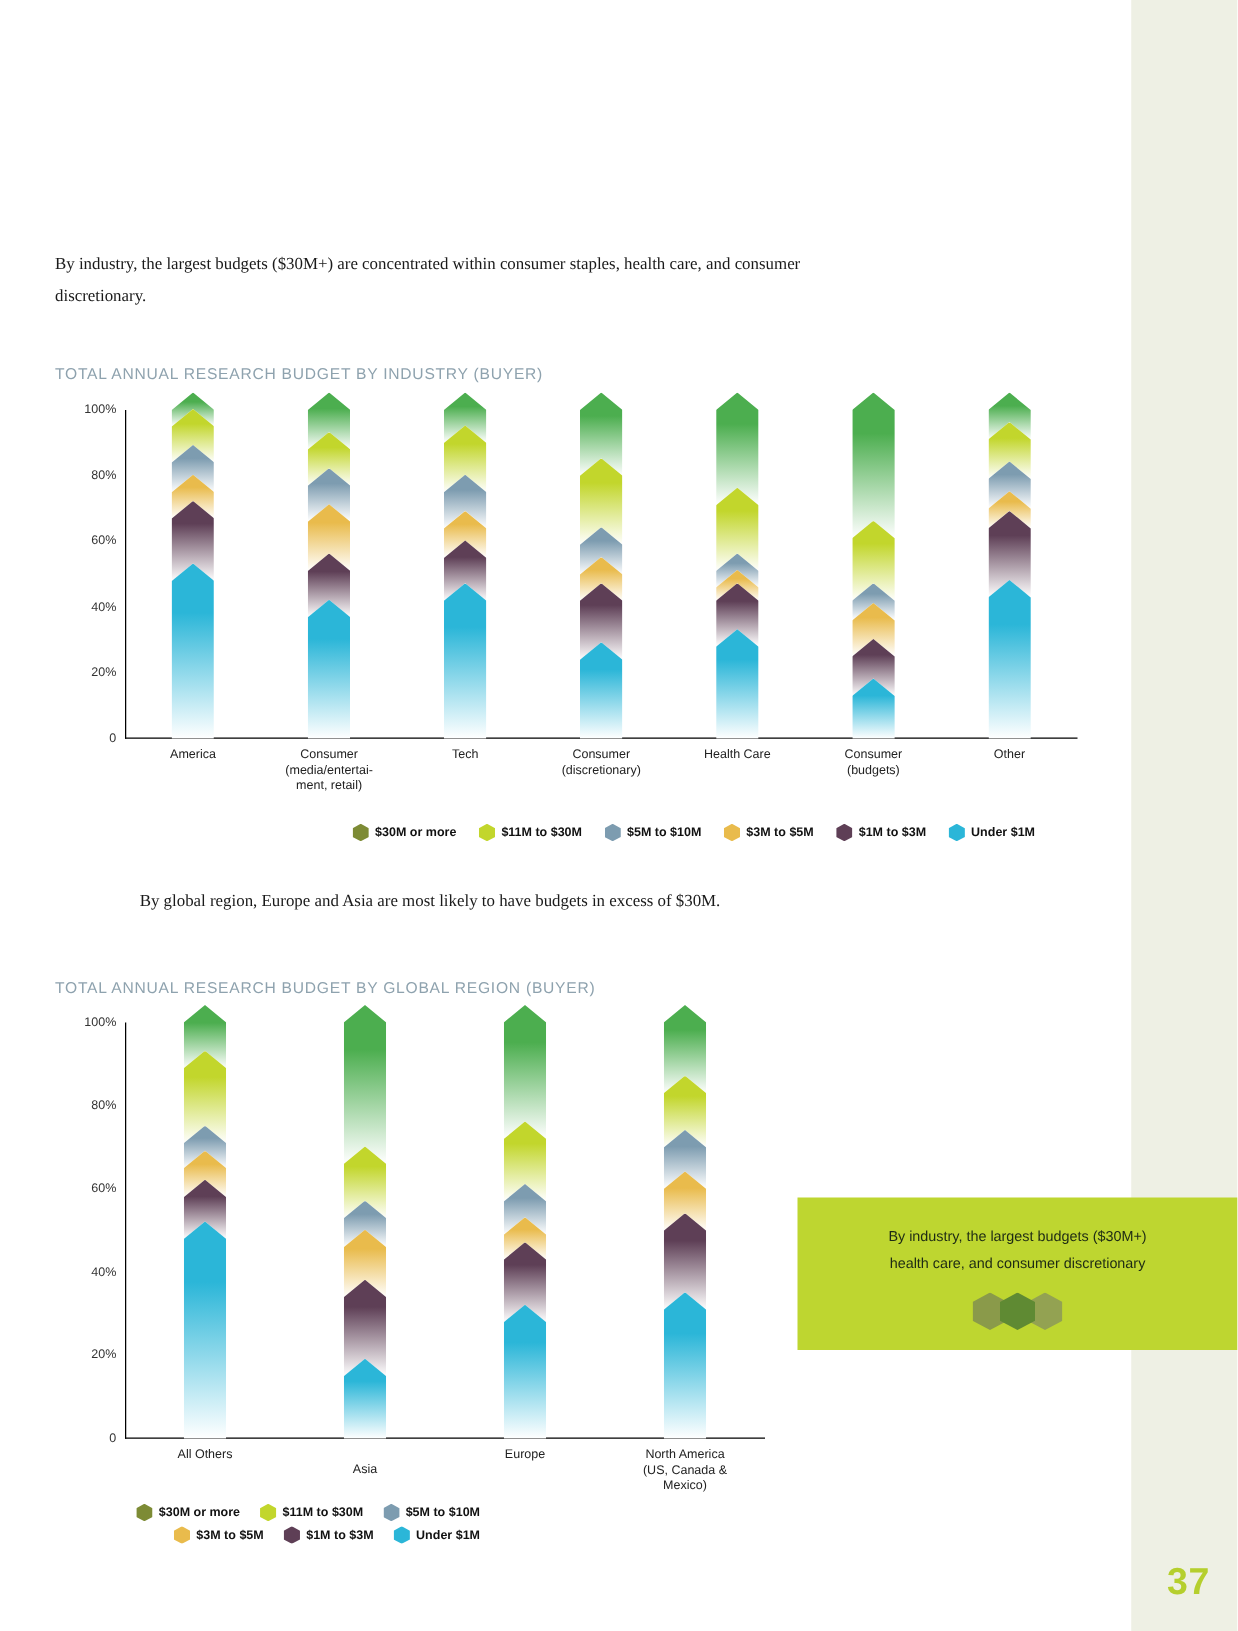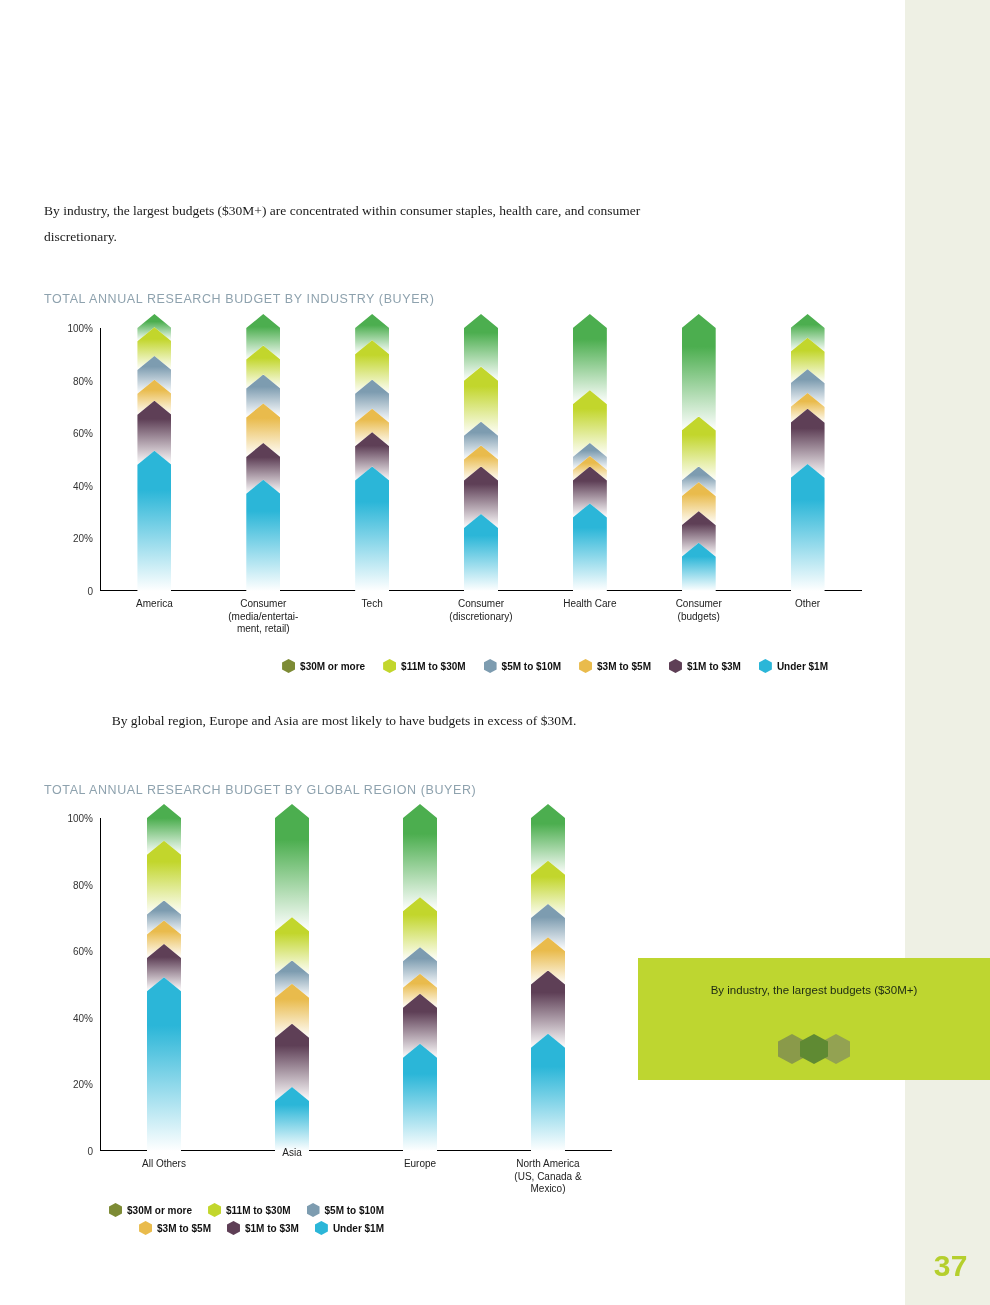--- a/index.html
+++ b/index.html
@@ -283,21 +283,21 @@
         <div class="seg" title="$1M to $3M: 19%" style="bottom: 103.23px; height: 77.27px; background: linear-gradient(to top, rgb(255, 255, 255) 0%, rgb(94, 63, 86) 72%, rgb(94, 63, 86) 100%); z-index: 9;"></div>
         <div class="seg" title="$3M to $5M: 10%" style="bottom: 166.5px; height: 47.3px; background: linear-gradient(to top, rgb(255, 255, 255) 0%, rgb(233, 187, 76) 72%, rgb(233, 187, 76) 100%); z-index: 8;"></div>
         <div class="seg" title="$5M to $10M: 10%" style="bottom: 199.8px; height: 47.3px; background: linear-gradient(to top, rgb(255, 255, 255) 0%, rgb(125, 156, 176) 72%, rgb(125, 156, 176) 100%); z-index: 7;"></div>
         <div class="seg" title="$11M to $30M: 13%" style="bottom: 233.1px; height: 57.29px; background: linear-gradient(to top, rgb(255, 255, 255) 0%, rgb(194, 214, 44) 72%, rgb(194, 214, 44) 100%); z-index: 6;"></div>
         <div class="seg" title="$30M or more: 17%" style="bottom: 276.39px; height: 70.61px; background: linear-gradient(to top, rgb(255, 255, 255) 0%, rgb(76, 174, 79) 72%, rgb(76, 174, 79) 100%); z-index: 5;"></div>
       </div>
     </div>
     <div class="xlab" style="left: 102px; top: 340px;">
       <div>All Others</div>
     </div>
-    <div class="xlab" style="left: 230px; top: 329px; text-align: center;">
+    <div class="xlab" style="left: 230px; top: 352px; text-align: center;">
       <div>Asia</div>
     </div>
     <div class="xlab" style="left: 358px; top: 340px;">
       <div>Europe</div>
     </div>
     <div class="xlab" style="left: 486px; top: 340px;">
       <div>North America</div>
       <div>(US, Canada &amp;</div>
       <div>Mexico)</div>
     </div>
@@ -324,18 +324,19 @@
       <span>$1M to $3M</span>
     </div>
     <div class="lg-item">
       <span class="hexdot" style="background: rgb(43, 182, 216);"></span>
       <span>Under $1M</span>
     </div>
   </div>
 
 <div class="callout">
   <div class="callout-text">By industry, the largest budgets ($30M+)</div>
+  <div class="callout-text">health care, and consumer discretionary</div>
   <div class="hex-group">
       <span class="hex-big" style="background: rgb(138, 154, 74); z-index: 1;"></span>
       <span class="hex-big" style="background: rgb(95, 138, 51); z-index: 3;"></span>
       <span class="hex-big" style="background: rgb(147, 162, 82); z-index: 1;"></span>
     </div>
 </div>
 
 </body></html>

